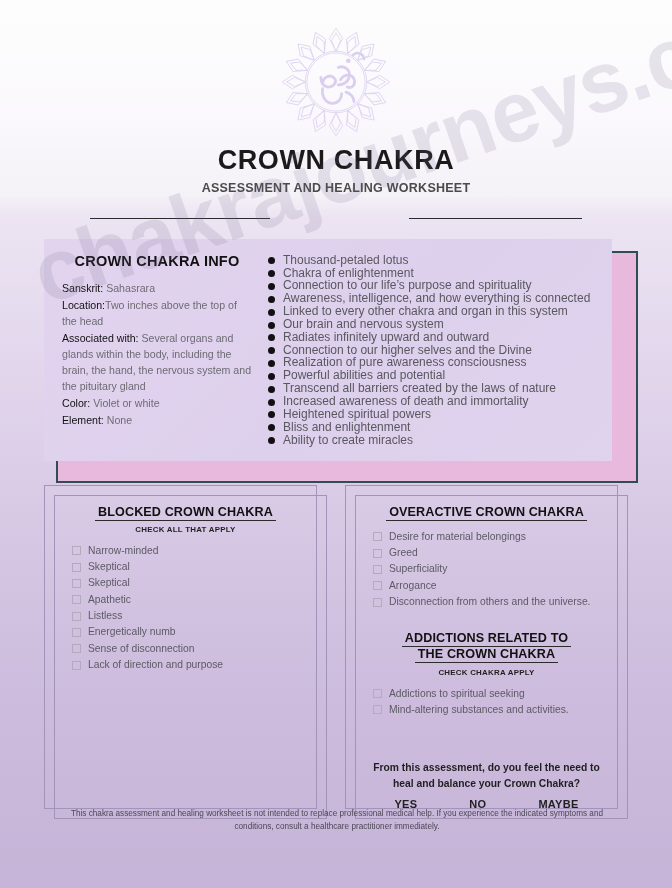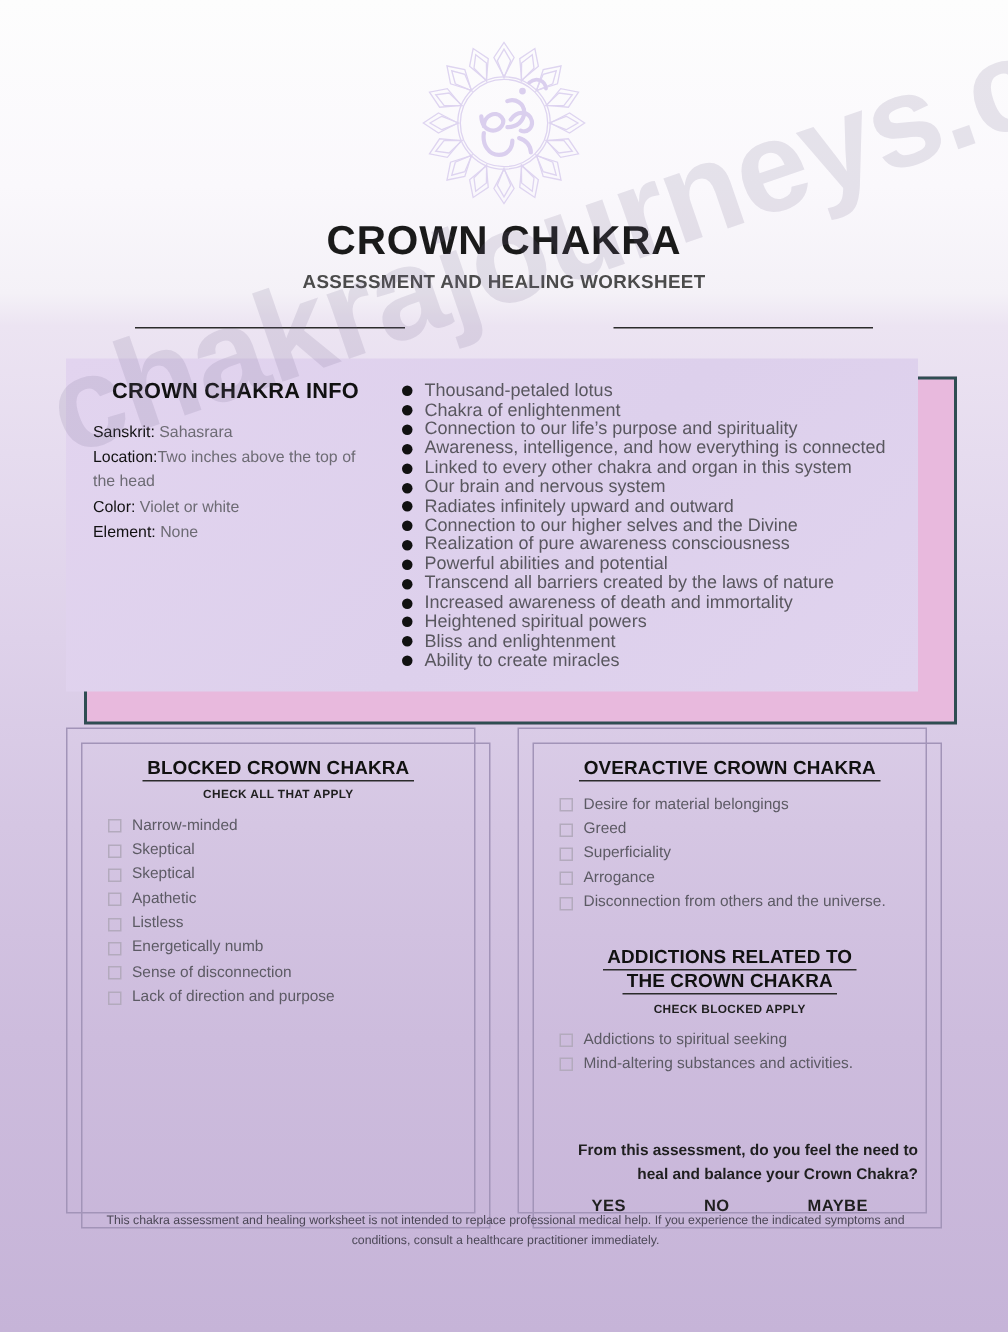--- a/index.html
+++ b/index.html
@@ -86,21 +86,21 @@
   .clist{list-style:none;margin:0;padding:0 0 0 12px;text-align:center;}
   .clist li{
     display:flex;align-items:center;gap:7px;
     font-size:10.3px;line-height:16.3px;color:#5c5a64;
   }
   .cbox{
     flex:none;width:7px;height:7px;border:1px solid #b3aabd;background:transparent;
   }
   .spacer{height:20px;}
 
-  .qblock{text-align:right;margin-top:42px;}
+  .qblock{text-align:center;margin-top:42px;}
   .qtext{font-size:10.3px;font-weight:700;color:#1f1f1f;line-height:1.5;}
   .qopts{display:flex;justify-content:center;gap:52px;margin-top:7px;}
   .qopt{font-size:11px;font-weight:700;color:#1f1f1f;letter-spacing:.3px;}
 
   
   .footer{
     position:absolute;left:58px;right:56px;top:808px;
     text-align:center;font-size:8.2px;line-height:1.55;color:#4b4756;z-index:6;
   }
 </style>
@@ -201,20 +201,21 @@
     </div>
   </div>
 
   <div class="infowrap">
     <div class="infoshadow"></div>
     <div class="infocard">
       <div class="infoleft">
         <h2>CROWN CHAKRA INFO</h2>
         <div class="kv"><b>Sanskrit:</b><span> Sahasrara</span></div>
         <div class="kv"><b>Location:</b><span>Two inches above the top of the head</span></div>
+        <div class="kv"><b>Associated with:</b><span> Several organs and glands within the body, including the brain, the hand, the nervous system and the pituitary gland</span></div>
         <div class="kv"><b>Color:</b><span> Violet or white</span></div>
         <div class="kv"><b>Element:</b><span> None</span></div>
       </div>
       <div class="inforight">
         <ul class="blist" id="info-bullets">
             <li>Thousand-petaled lotus</li>
             <li>Chakra of enlightenment</li>
             <li>Connection to our life’s purpose and spirituality</li>
             <li>Awareness, intelligence, and how everything is connected</li>
             <li>Linked to every other chakra and organ in this system</li>
@@ -305,21 +306,21 @@
               <span class="cbox"></span>
               <span>Disconnection from others and the universe.</span>
             </li>
           </ul>
 
         <div class="spacer"></div>
         <div class="phead">
           <span>ADDICTIONS RELATED TO</span><br>
           <span>THE CROWN CHAKRA</span>
         </div>
-        <div class="psub">CHECK BLOCKED APPLY</div>
+        <div class="psub">CHECK CHAKRA APPLY</div>
         <ul class="clist" id="addictions-list">
             <li>
               <span class="cbox"></span>
               <span>Addictions to spiritual seeking</span>
             </li>
             <li>
               <span class="cbox"></span>
               <span>Mind-altering substances and activities.</span>
             </li>
           </ul>

